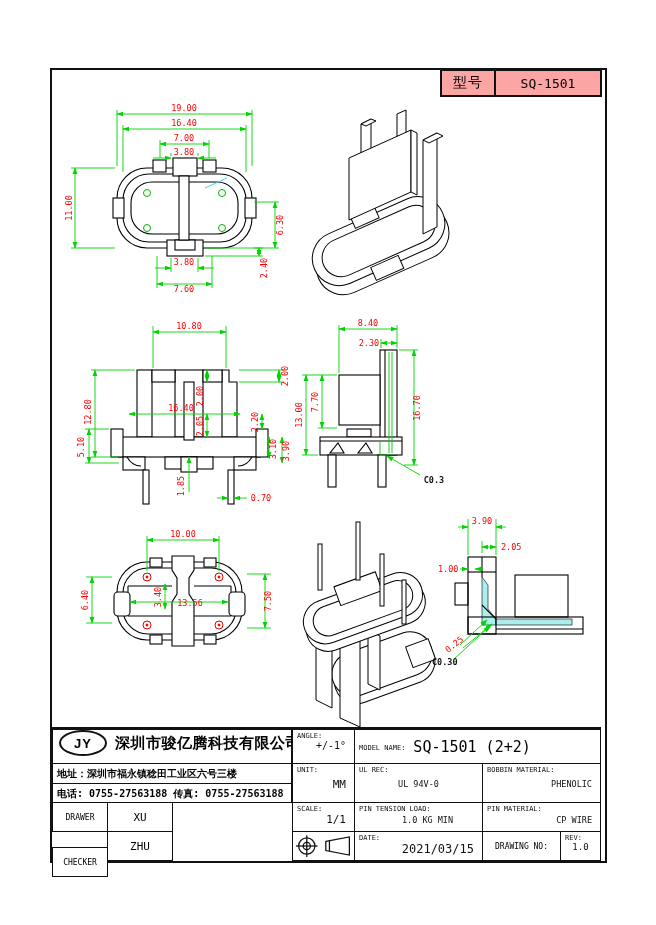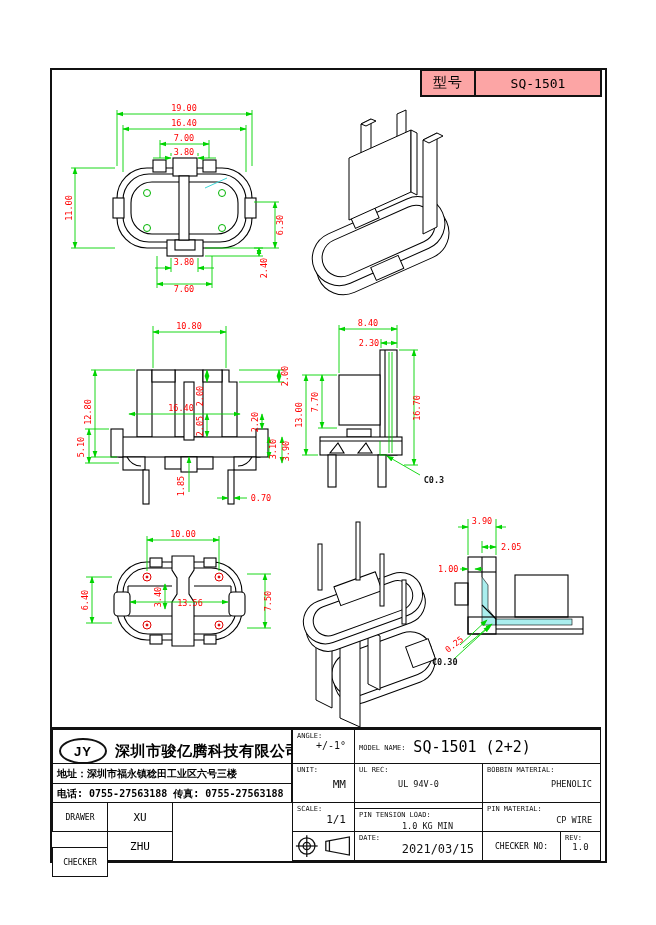--- a/index.html
+++ b/index.html
@@ -3,29 +3,29 @@
 <meta charset="utf-8">
 <style>
   html,body{margin:0;padding:0;background:#e8e8e8;}
   .page{position:relative;width:656px;height:925px;background:#ffffff;overflow:hidden;
         font-family:"Liberation Sans",sans-serif;}
   .frame{position:absolute;left:50px;top:68px;width:553px;height:791px;border:2.5px solid #111;}
   
   .model-box{position:absolute;top:-1px;right:3px;height:24px;display:flex;border:2px solid #111;background:#fca5a5;}
   .model-box .lbl{width:52px;display:flex;align-items:center;justify-content:center;
         font-size:14px;letter-spacing:1px;border-right:2px solid #111;}
-  .model-box .val{width:124px;display:flex;align-items:center;justify-content:center;
+  .model-box .val{width:104px;display:flex;align-items:center;justify-content:center;
         font-family:"DejaVu Sans Mono",monospace;font-size:13px;}
   .view{position:absolute;}
   
   .tb{position:absolute;left:0;bottom:0;width:549px;height:132px;border-top:2px solid #111;}
   .cell{position:absolute;border:1px solid #111;box-sizing:border-box;background:#fff;}
   .cell .k{font-family:"DejaVu Sans Mono",monospace;font-size:7px;padding:2px 0 0 4px;color:#111;}
   .cell .v{font-family:"DejaVu Sans Mono",monospace;color:#111;text-align:right;padding:0 8px;}
-  .company-row{display:flex;align-items:center;gap:8px;padding-left:6px;margin-top:8px;}
+  .company-row{display:flex;align-items:center;gap:8px;padding-left:6px;}
   .logo{width:44px;height:22px;border:2px solid #111;border-radius:50%;display:flex;align-items:center;
         justify-content:center;font-weight:bold;font-size:13px;letter-spacing:1px;flex:0 0 auto;}
   .cname{font-size:15px;font-weight:600;letter-spacing:0.5px;white-space:nowrap;}
   .addr{font-size:10px;font-weight:600;padding:3px 0 12px 4px;white-space:nowrap;}
   .phone{font-size:10px;font-weight:600;display:flex;gap:6px;padding:3px 0 0 4px;white-space:nowrap;
          font-family:"DejaVu Sans Mono",monospace;}
   .small-cap{font-family:"DejaVu Sans Mono",monospace;font-size:8px;display:flex;align-items:center;justify-content:center;}
   .tol-title{font-family:"DejaVu Sans Mono",monospace;font-size:8px;text-align:center;border-bottom:1px solid #111;padding:2px 0;}
   .tol-row{display:flex;font-family:"DejaVu Sans Mono",monospace;font-size:7.5px;padding:0 6px;justify-content:space-between;line-height:10px;}
 </style>
@@ -422,33 +422,33 @@
       <span style="font-family:'DejaVu Sans Mono',monospace;font-size:15px;margin-left:8px">SQ-1501 (2+2)</span>
     </div>
     <div class="cell" style="left:302px;top:34px;width:129px;height:40px">
       <div class="k">UL REC:</div>
       <div class="v" style="font-size:8.5px;text-align:center;padding-top:5px">UL 94V-0</div>
     </div>
     <div class="cell" style="left:430px;top:34px;width:119px;height:40px">
       <div class="k">BOBBIN MATERIAL:</div>
       <div class="v" style="font-size:8.5px;padding-top:5px">PHENOLIC</div>
     </div>
-    <div class="cell" style="left:302px;top:79px;width:147px;height:30px">
+    <div class="cell" style="left:302px;top:73px;width:147px;height:30px">
       <div class="k">PIN TENSION LOAD:</div>
       <div class="v" style="font-size:8.5px;text-align:center;padding-top:2px">1.0 KG MIN</div>
     </div>
     <div class="cell" style="left:430px;top:73px;width:119px;height:30px">
       <div class="k">PIN MATERIAL:</div>
       <div class="v" style="font-size:8.5px;padding-top:2px">CP WIRE</div>
     </div>
     <div class="cell" style="left:302px;top:102px;width:129px;height:30px">
       <div class="k">DATE:</div>
       <div class="v" style="font-size:12px">2021/03/15</div>
     </div>
-    <div class="cell small-cap" style="left:430px;top:102px;width:79px;height:30px">CHECKER NO:</div>
+    <div class="cell small-cap" style="left:430px;top:102px;width:79px;height:30px">DRAWING NO:</div>
     <div class="cell" style="left:508px;top:102px;width:41px;height:30px">
       <div class="k">REV:</div>
       <div class="v" style="font-size:9px;text-align:center">1.0</div>
     </div>
   </div>
 
 </div>
 </div>
 
 </body></html>

